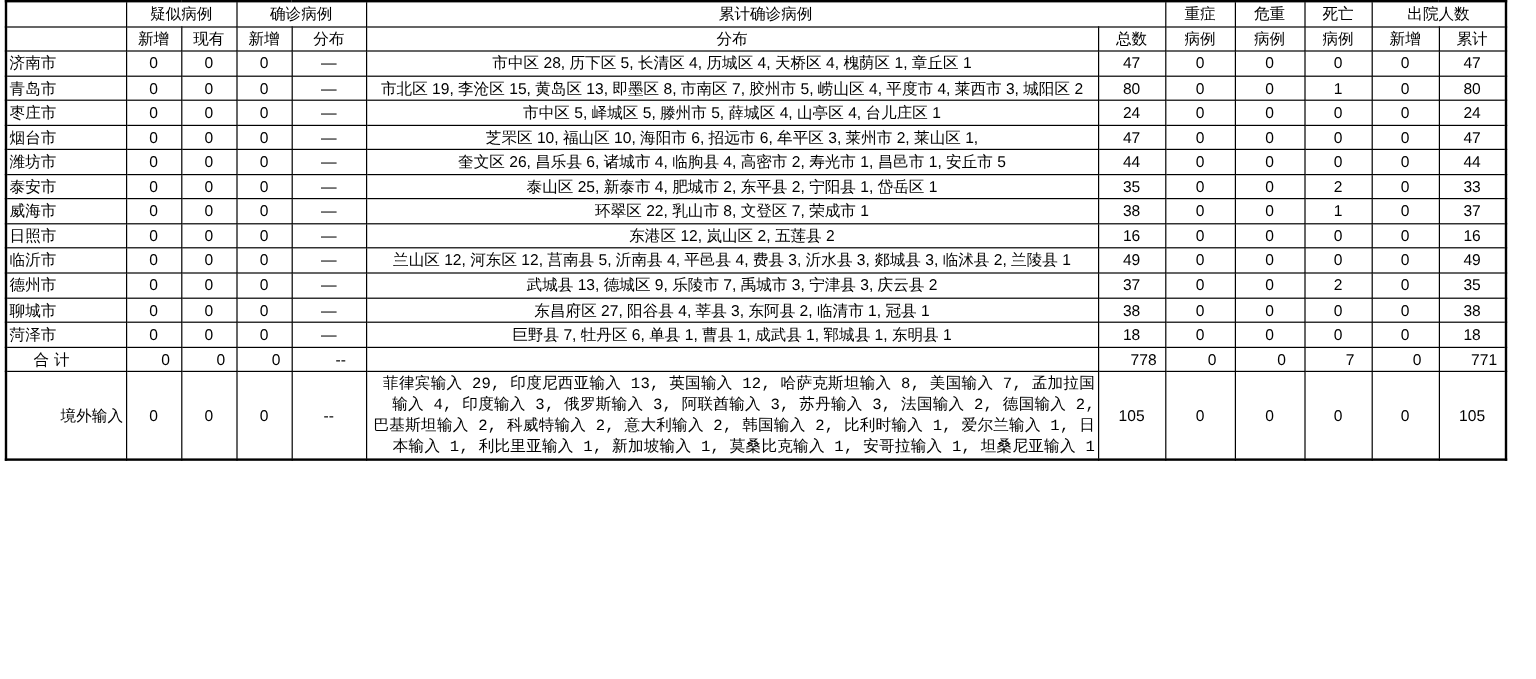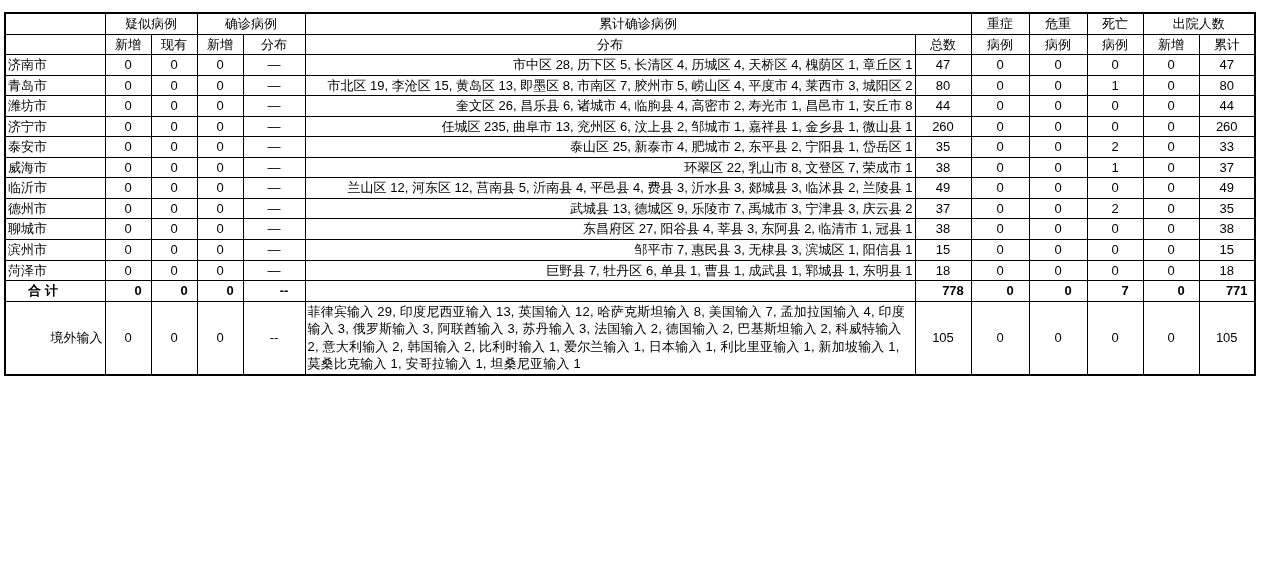--- a/index.html
+++ b/index.html
@@ -15,21 +15,21 @@
     overflow: hidden;
   }
   #wrap {
     width: 1280px;
     height: 566px;
     position: relative;
   }
   table.report {
     border-collapse: collapse;
     width: 1192px;
-    margin: 12px 0 0 4px;
+    margin: 0 0 0 4px;
     table-layout: fixed;
   }
   table.report td, table.report th {
     border: 1px solid #000000;
     font-weight: normal;
     font-size: 13px;
     padding: 1px 2px;
     vertical-align: middle;
     line-height: 1.35;
   }
@@ -55,42 +55,43 @@
   }
   td.num {
     text-align: center;
     font-size: 13px;
   }
   td.dash {
     text-align: center;
     font-size: 13px;
   }
   td.dist {
-    text-align: right;
+    text-align: center;
     font-size: 13px;
     padding-left: 6px;
     padding-right: 4px;
   }
   tr.total td {
-    font-weight: bold;
+    font-weight: normal;
     padding-left: 22px;
   }
   tr.total td.city {
     letter-spacing: 4px;
   }
   td.imported-city {
     text-align: right;
     font-size: 14px;
   }
   td.imported-list {
-    text-align: left;
+    text-align: right;
     font-size: 14.5px;
     padding: 4px 6px;
     line-height: 1.55;
     letter-spacing: 0.2px;
+    font-family: Liberation Mono, monospace;
   }
   
   col.c-city  { width: 100px; }
   col.c-s1    { width: 46px; }
   col.c-s2    { width: 46px; }
   col.c-s3    { width: 46px; }
   col.c-s4    { width: 62px; }
   col.c-dist  { width: 610px; }
   col.c-tot   { width: 56px; }
   col.c-sev   { width: 58px; }
@@ -167,46 +168,60 @@
           <td class="dash">—</td>
           <td class="dist">市北区 19,  李沧区 15,  黄岛区 13,  即墨区 8,  市南区 7,  胶州市 5,  崂山区 4,  平度市 4,  莱西市 3,  城阳区 2</td>
           <td class="num">80</td>
           <td class="num">0</td>
           <td class="num">0</td>
           <td class="num">1</td>
           <td class="num">0</td>
           <td class="num">80</td>
         </tr>
         <tr>
+          <td class="city">枣庄市</td>
+          <td class="num">0</td>
+          <td class="num">0</td>
+          <td class="num">0</td>
+          <td class="dash">—</td>
+          <td class="dist">市中区 5,  峄城区 5,  滕州市 5,  薛城区 4,  山亭区 4,  台儿庄区 1</td>
+          <td class="num">24</td>
+          <td class="num">0</td>
+          <td class="num">0</td>
+          <td class="num">0</td>
+          <td class="num">0</td>
+          <td class="num">24</td>
+        </tr>
+        <tr>
+          <td class="city">烟台市</td>
+          <td class="num">0</td>
+          <td class="num">0</td>
+          <td class="num">0</td>
+          <td class="dash">—</td>
+          <td class="dist">芝罘区 10,  福山区 10,  海阳市 6,  招远市 6,  牟平区 3,  莱州市 2,  莱山区 1,</td>
+          <td class="num">47</td>
+          <td class="num">0</td>
+          <td class="num">0</td>
+          <td class="num">0</td>
+          <td class="num">0</td>
+          <td class="num">47</td>
+        </tr>
+        <tr>
           <td class="city">潍坊市</td>
           <td class="num">0</td>
           <td class="num">0</td>
           <td class="num">0</td>
           <td class="dash">—</td>
-          <td class="dist">奎文区 26,  昌乐县 6,  诸城市 4,  临朐县 4,  高密市 2,  寿光市 1,  昌邑市 1,  安丘市 8</td>
+          <td class="dist">奎文区 26,  昌乐县 6,  诸城市 4,  临朐县 4,  高密市 2,  寿光市 1,  昌邑市 1,  安丘市 5</td>
           <td class="num">44</td>
           <td class="num">0</td>
           <td class="num">0</td>
           <td class="num">0</td>
           <td class="num">0</td>
           <td class="num">44</td>
-        </tr>
-        <tr>
-          <td class="city">济宁市</td>
-          <td class="num">0</td>
-          <td class="num">0</td>
-          <td class="num">0</td>
-          <td class="dash">—</td>
-          <td class="dist">任城区 235,  曲阜市 13,  兖州区 6,  汶上县 2,  邹城市 1,  嘉祥县 1,  金乡县 1,  微山县 1</td>
-          <td class="num">260</td>
-          <td class="num">0</td>
-          <td class="num">0</td>
-          <td class="num">0</td>
-          <td class="num">0</td>
-          <td class="num">260</td>
         </tr>
         <tr>
           <td class="city">泰安市</td>
           <td class="num">0</td>
           <td class="num">0</td>
           <td class="num">0</td>
           <td class="dash">—</td>
           <td class="dist">泰山区 25,  新泰市 4,  肥城市 2,  东平县 2,  宁阳县 1,  岱岳区 1</td>
           <td class="num">35</td>
           <td class="num">0</td>
@@ -223,20 +238,34 @@
           <td class="dash">—</td>
           <td class="dist">环翠区 22,  乳山市 8,  文登区 7,  荣成市 1</td>
           <td class="num">38</td>
           <td class="num">0</td>
           <td class="num">0</td>
           <td class="num">1</td>
           <td class="num">0</td>
           <td class="num">37</td>
         </tr>
         <tr>
+          <td class="city">日照市</td>
+          <td class="num">0</td>
+          <td class="num">0</td>
+          <td class="num">0</td>
+          <td class="dash">—</td>
+          <td class="dist">东港区 12,  岚山区 2,  五莲县 2</td>
+          <td class="num">16</td>
+          <td class="num">0</td>
+          <td class="num">0</td>
+          <td class="num">0</td>
+          <td class="num">0</td>
+          <td class="num">16</td>
+        </tr>
+        <tr>
           <td class="city">临沂市</td>
           <td class="num">0</td>
           <td class="num">0</td>
           <td class="num">0</td>
           <td class="dash">—</td>
           <td class="dist">兰山区 12,  河东区 12,  莒南县 5,  沂南县 4,  平邑县 4,  费县 3,  沂水县 3,  郯城县 3,  临沭县 2,  兰陵县 1</td>
           <td class="num">49</td>
           <td class="num">0</td>
           <td class="num">0</td>
           <td class="num">0</td>
@@ -263,34 +292,20 @@
           <td class="num">0</td>
           <td class="num">0</td>
           <td class="dash">—</td>
           <td class="dist">东昌府区 27,  阳谷县 4,  莘县 3,  东阿县 2,  临清市 1,  冠县 1</td>
           <td class="num">38</td>
           <td class="num">0</td>
           <td class="num">0</td>
           <td class="num">0</td>
           <td class="num">0</td>
           <td class="num">38</td>
-        </tr>
-        <tr>
-          <td class="city">滨州市</td>
-          <td class="num">0</td>
-          <td class="num">0</td>
-          <td class="num">0</td>
-          <td class="dash">—</td>
-          <td class="dist">邹平市 7,  惠民县 3,  无棣县 3,  滨城区 1,  阳信县 1</td>
-          <td class="num">15</td>
-          <td class="num">0</td>
-          <td class="num">0</td>
-          <td class="num">0</td>
-          <td class="num">0</td>
-          <td class="num">15</td>
         </tr>
         <tr>
           <td class="city">菏泽市</td>
           <td class="num">0</td>
           <td class="num">0</td>
           <td class="num">0</td>
           <td class="dash">—</td>
           <td class="dist">巨野县 7,  牡丹区 6,  单县 1,  曹县 1,  成武县 1,  郓城县 1,  东明县 1</td>
           <td class="num">18</td>
           <td class="num">0</td>

